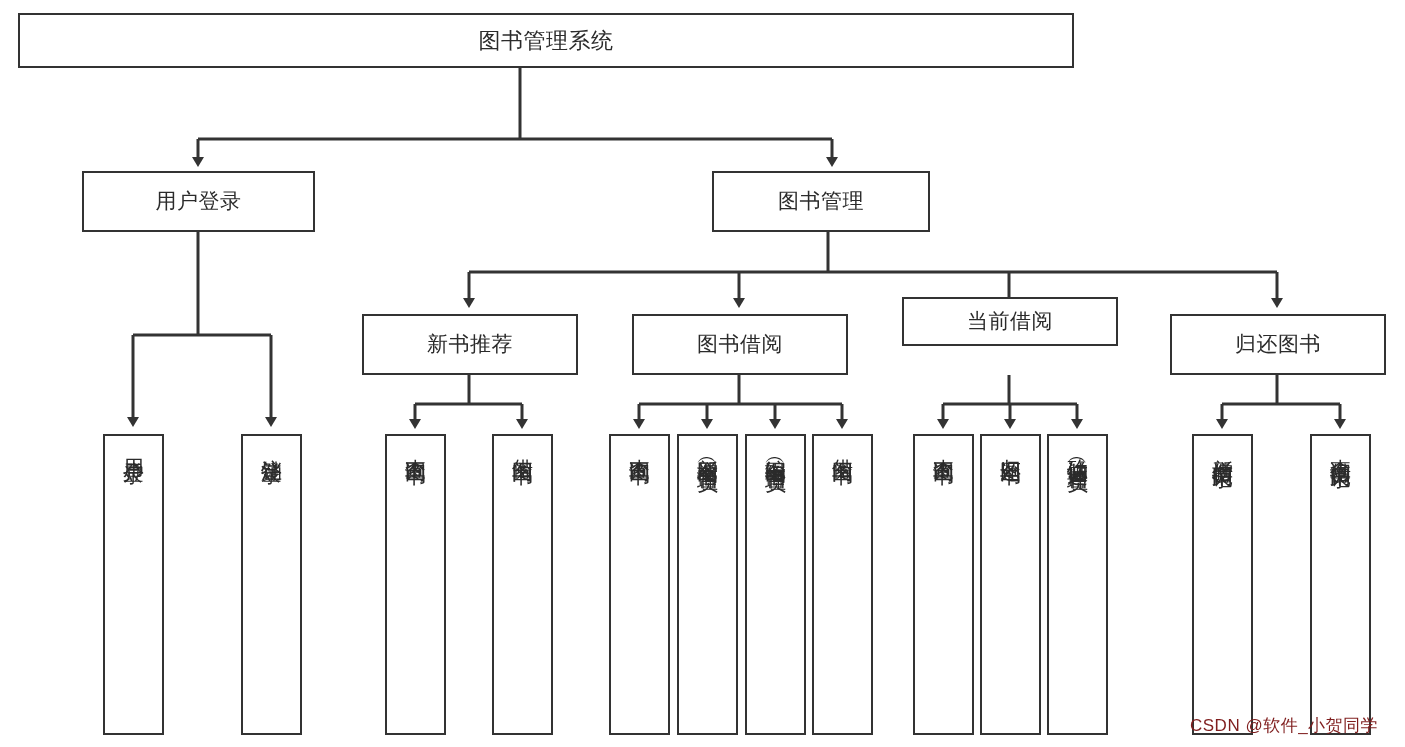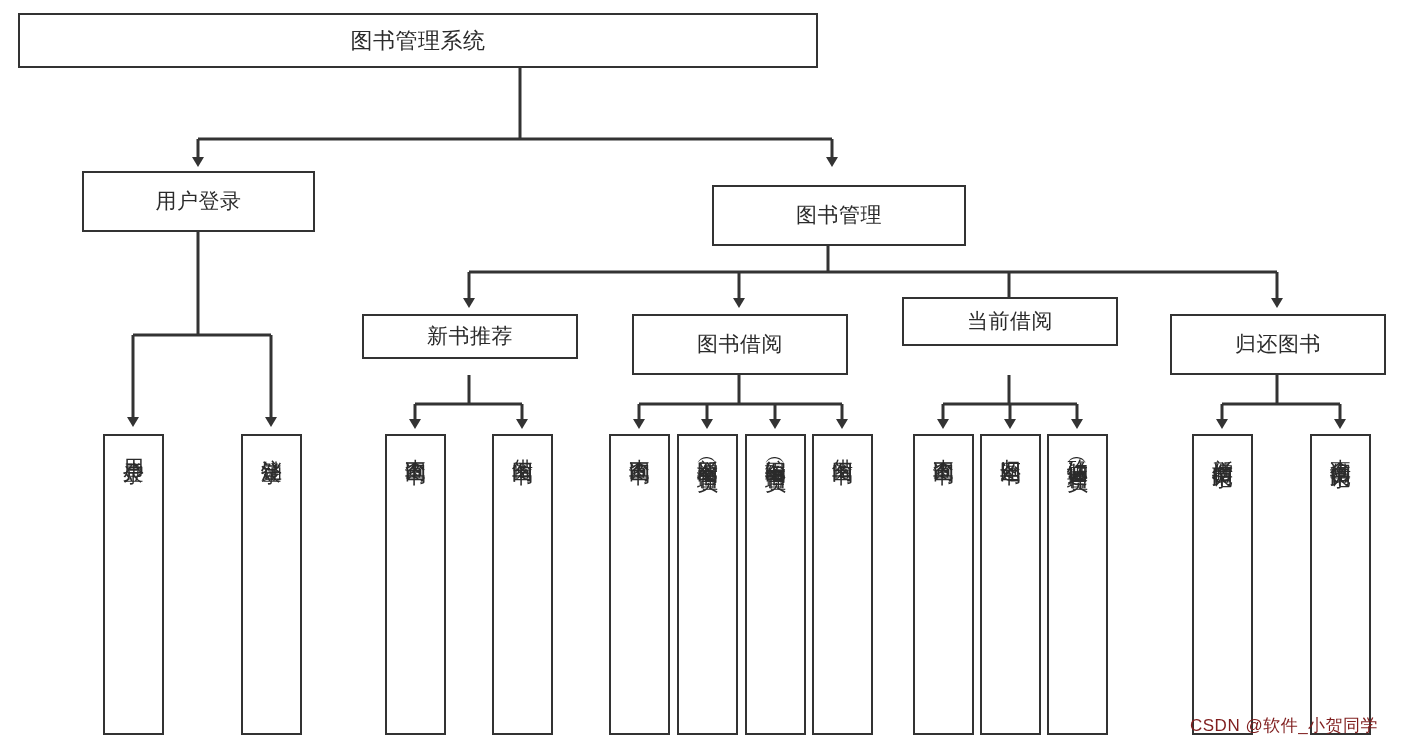--- a/index.html
+++ b/index.html
@@ -123,32 +123,32 @@
       <path d="M1010,404 L1010,420" marker-end="url(#arrow)"></path>
       <path d="M1077,404 L1077,420" marker-end="url(#arrow)"></path>
 
       <path d="M1277,375 L1277,404"></path>
       <path d="M1222,404 L1340,404"></path>
       <path d="M1222,404 L1222,420" marker-end="url(#arrow)"></path>
       <path d="M1340,404 L1340,420" marker-end="url(#arrow)"></path>
     </g>
   </svg>
 
-  <div class="node h-node node-root" style="left:18px; top:13px; width:800px; height:55px;">
+  <div class="node h-node node-root" style="left:18px; top:13px; width:1056px; height:55px;">
     <span class="node-label">图书管理系统</span>
   </div>
 
   <div class="node h-node" style="left:82px; top:171px; width:233px; height:61px;">
     <span class="node-label">用户登录</span>
   </div>
-  <div class="node h-node" style="left:712px; top:185px; width:254px; height:61px;">
+  <div class="node h-node" style="left:712px; top:171px; width:218px; height:61px;">
     <span class="node-label">图书管理</span>
   </div>
 
-  <div class="node h-node" style="left:362px; top:314px; width:216px; height:45px;">
+  <div class="node h-node" style="left:362px; top:314px; width:216px; height:61px;">
     <span class="node-label">新书推荐</span>
   </div>
   <div class="node h-node" style="left:632px; top:314px; width:216px; height:61px;">
     <span class="node-label">图书借阅</span>
   </div>
   <div class="node h-node" style="left:902px; top:297px; width:216px; height:49px;">
     <span class="node-label">当前借阅</span>
   </div>
   <div class="node h-node" style="left:1170px; top:314px; width:216px; height:61px;">
     <span class="node-label">归还图书</span>

